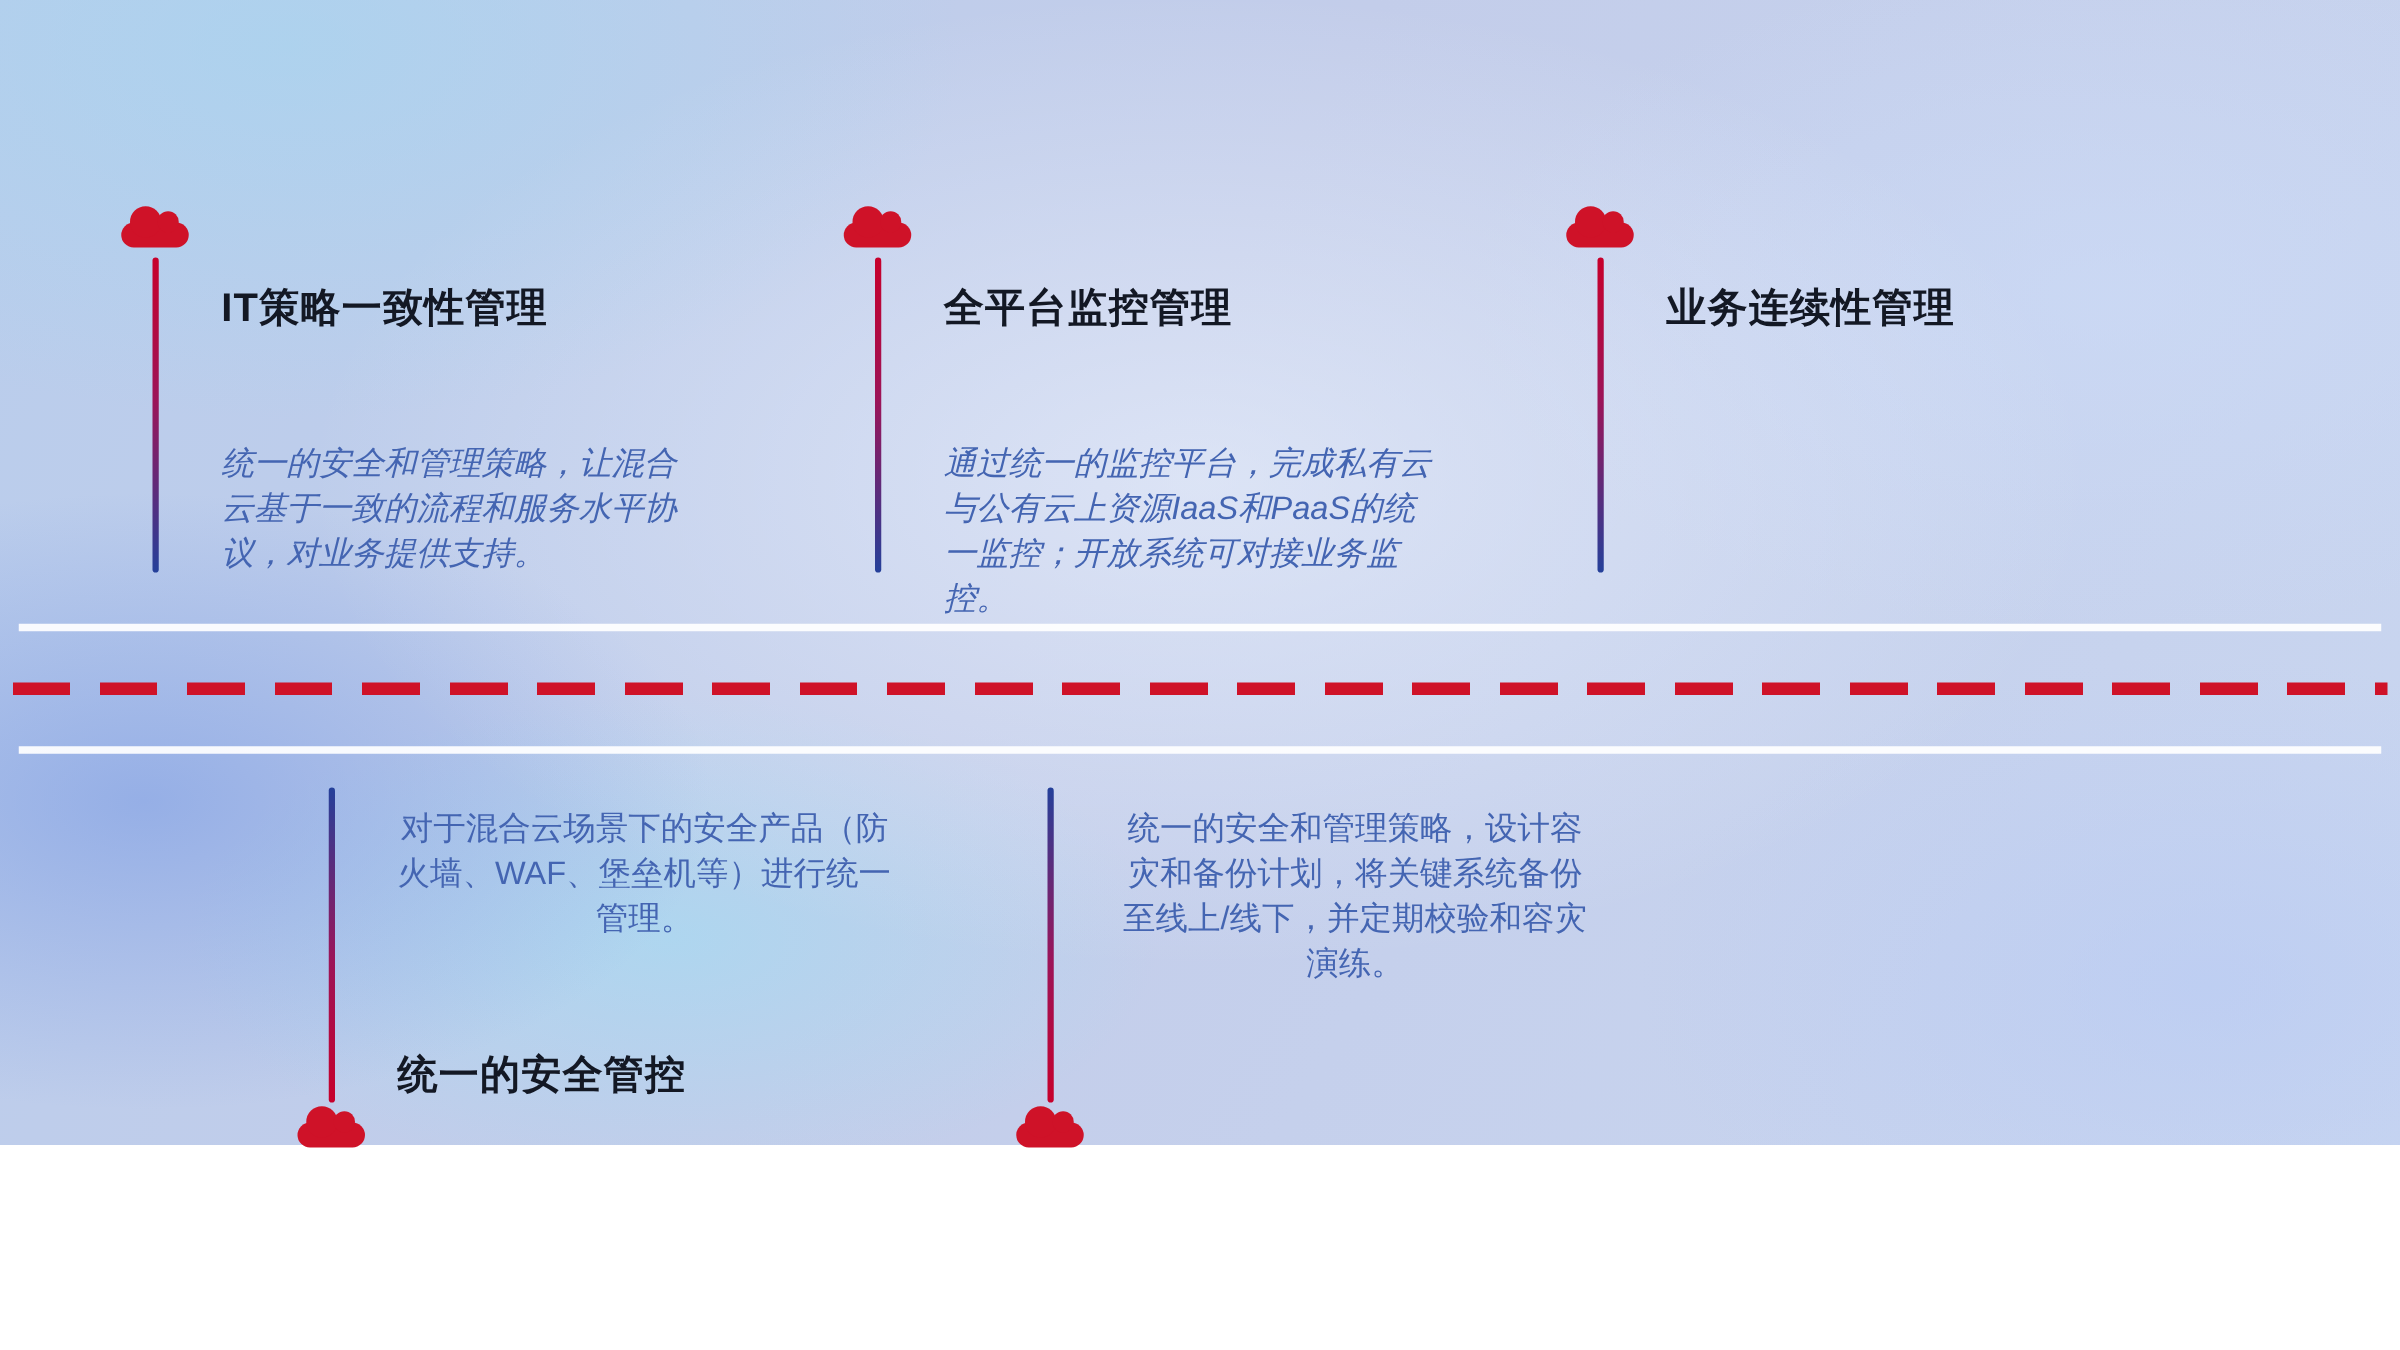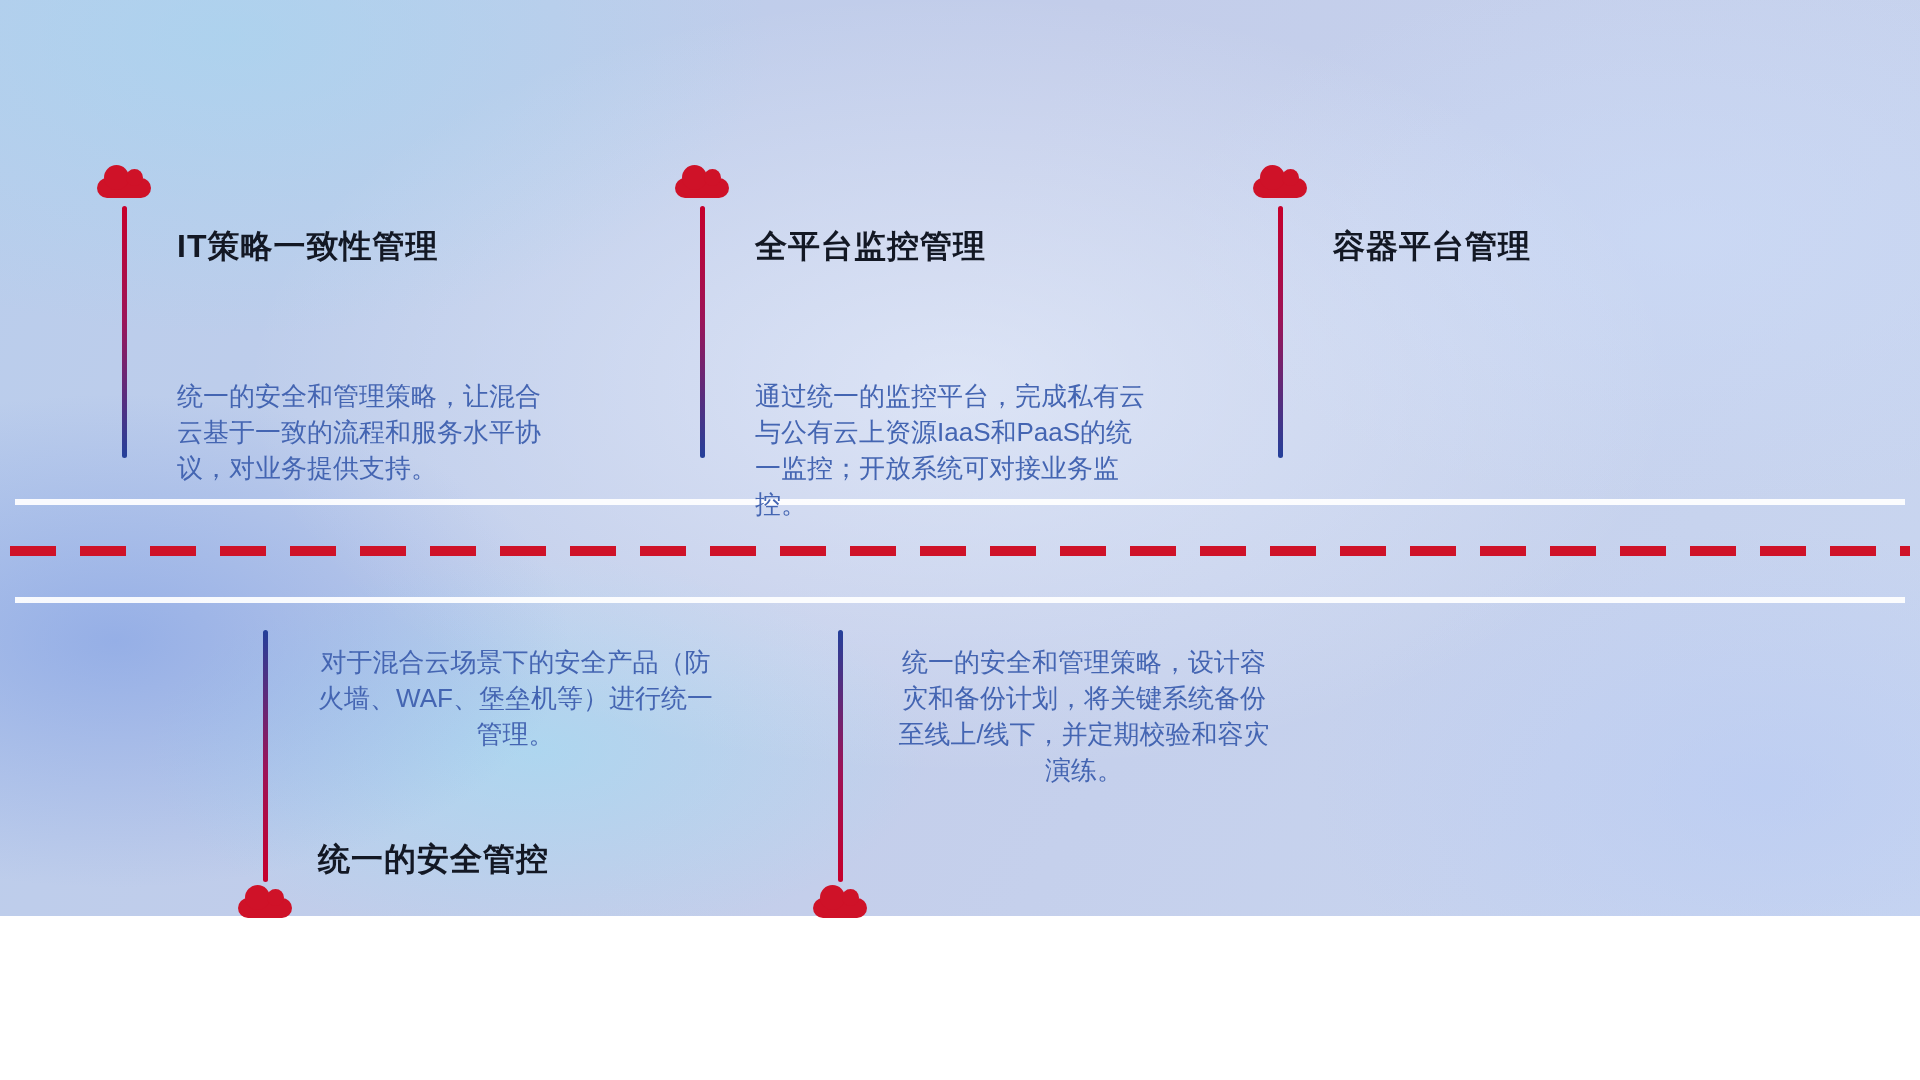--- a/index.html
+++ b/index.html
@@ -103,21 +103,21 @@
     white-space: nowrap;
   }
   .desc {
     position: absolute;
     left: 80px;
     font-size: 26px;
     line-height: 1.38;
     color: #4465b2;
   }
   .item.top    .title { top: 60px; }
-  .item.top    .desc  { top: 214px; }
+  .item.top    .desc  { top: 188px; font-style: italic; }
   .item.bottom .desc  { top: 15px; text-align: center; }
   .item.bottom .title { top: 208px; text-align: center; }
 </style>
 </head>
 <body>
 
 <div class="canvas">
 
   <div class="hline hline-top"></div>
   <div class="dashline"></div>
@@ -139,21 +139,21 @@
     </div>
     <div class="title">全平台监控管理</div>
     <div class="desc" style="width:400px">通过统一的监控平台，完成私有云与公有云上资源IaaS和PaaS的统一监控；开放系统可对接业务监控。</div>
   </div>
 
   <div class="item top" style="left:1253px">
     <div class="pole">
       <div class="cloud"></div>
       <div class="vline down"></div>
     </div>
-    <div class="title">容器平台管理</div>
+    <div class="title">业务连续性管理</div>
   </div>
 
   <div class="item bottom" style="left:238px">
     <div class="pole">
       <div class="vline up"></div>
       <div class="cloud"></div>
     </div>
     <div class="desc" style="width:395px">对于混合云场景下的安全产品（防火墙、WAF、堡垒机等）进行统一管理。</div>
     <div class="title">统一的安全管控</div>
   </div>

